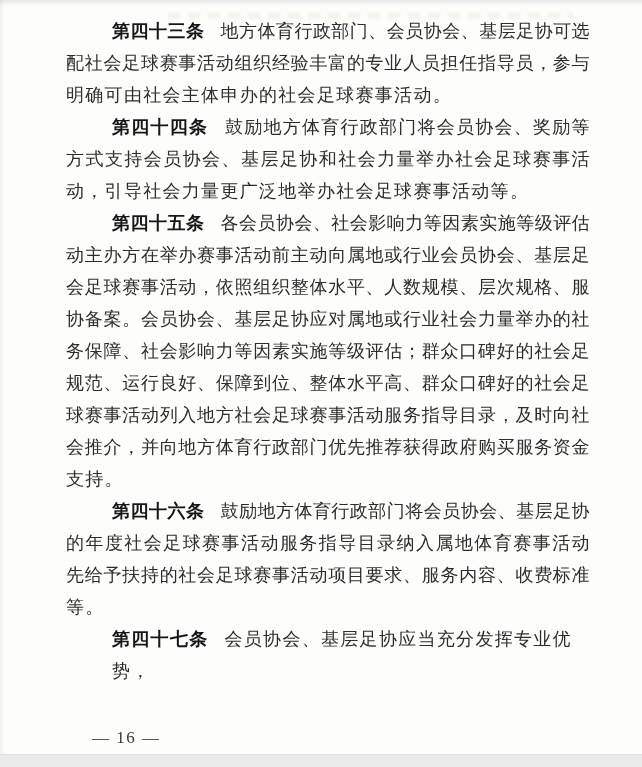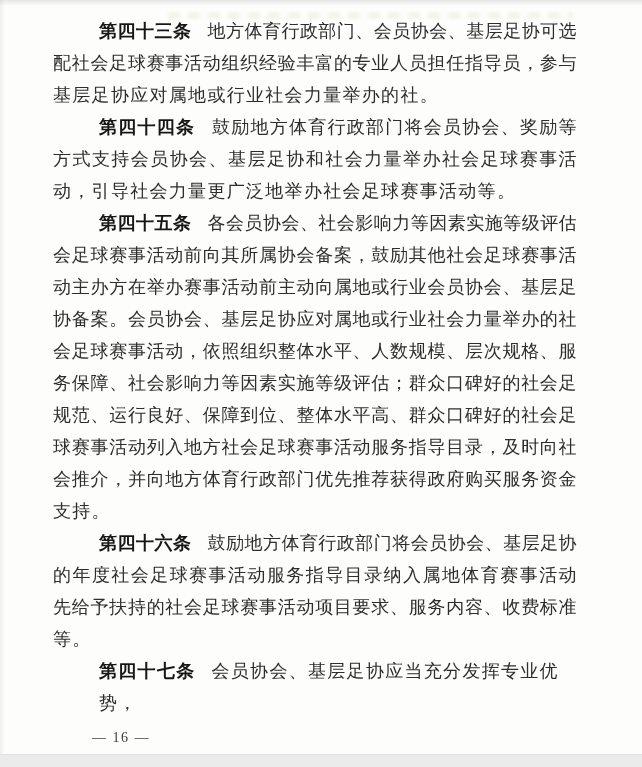--- a/index.html
+++ b/index.html
@@ -47,21 +47,21 @@
   
   .scan-strip-bottom {
     position: absolute;
     left: 0; right: 0; bottom: 0;
     height: 12px;
     background: #ebebeb;
     border-top: 1px solid #e0e0e0;
   }
   .text-block {
     position: absolute;
-    left: 53px;
+    left: 66px;
     top: 15px;
     width: 524px;
     color: #2d2d2d;
     font-size: 18px;
   }
   .line {
     height: 32px;
     line-height: 32px;
     text-align: justify;
     text-align-last: justify;
@@ -81,56 +81,55 @@
     color: #161616;
   }
   .head-gap {
     display: inline-block;
     width: 16px;
   }
   .page-number {
     position: absolute;
     left: 92px;
     top: 726px;
-    font-size: 14px;
+    font-size: 17px;
     line-height: 24px;
     letter-spacing: 1.5px;
     color: #3a3a3a;
     font-family: "Liberation Serif", "DejaVu Serif", serif;
   }
 </style>
 </head>
 <body>
 
 <div class="page">
 
   <div class="scan-shadow-top"></div>
   <div class="scan-shadow-left"></div>
   <div class="bleed-artifact"></div>
 
   <div class="text-block">
 
     <div>
       <div class="line para-first"><span class="article-no">第四十三条</span><span class="head-gap"></span><span>地方体育行政部门、会员协会、基层足协可选</span></div>
       <div class="line">配社会足球赛事活动组织经验丰富的专业人员担任指导员，参与</div>
-      <div class="line para-last">基层足协应对属地或行业社会力量举办的社。</div>
+      <div class="line para-last">明确可由社会主体申办的社会足球赛事活动。</div>
     </div>
 
     <div>
       <div class="line para-first"><span class="article-no">第四十四条</span><span class="head-gap"></span><span>鼓励地方体育行政部门将会员协会、奖励等</span></div>
       <div class="line">方式支持会员协会、基层足协和社会力量举办社会足球赛事活</div>
       <div class="line para-last">动，引导社会力量更广泛地举办社会足球赛事活动等。</div>
     </div>
 
     <div>
       <div class="line para-first"><span class="article-no">第四十五条</span><span class="head-gap"></span><span>各会员协会、社会影响力等因素实施等级评估</span></div>
-      <div class="line">会足球赛事活动前向其所属协会备案，鼓励其他社会足球赛事活</div>
       <div class="line">动主办方在举办赛事活动前主动向属地或行业会员协会、基层足</div>
+      <div class="line">会足球赛事活动，依照组织整体水平、人数规模、层次规格、服</div>
       <div class="line">协备案。会员协会、基层足协应对属地或行业社会力量举办的社</div>
-      <div class="line">会足球赛事活动，依照组织整体水平、人数规模、层次规格、服</div>
       <div class="line">务保障、社会影响力等因素实施等级评估；群众口碑好的社会足</div>
       <div class="line">规范、运行良好、保障到位、整体水平高、群众口碑好的社会足</div>
       <div class="line">球赛事活动列入地方社会足球赛事活动服务指导目录，及时向社</div>
       <div class="line">会推介，并向地方体育行政部门优先推荐获得政府购买服务资金</div>
       <div class="line para-last">支持。</div>
     </div>
 
     <div>
       <div class="line para-first"><span class="article-no">第四十六条</span><span class="head-gap"></span><span>鼓励地方体育行政部门将会员协会、基层足协</span></div>
       <div class="line">的年度社会足球赛事活动服务指导目录纳入属地体育赛事活动</div>

